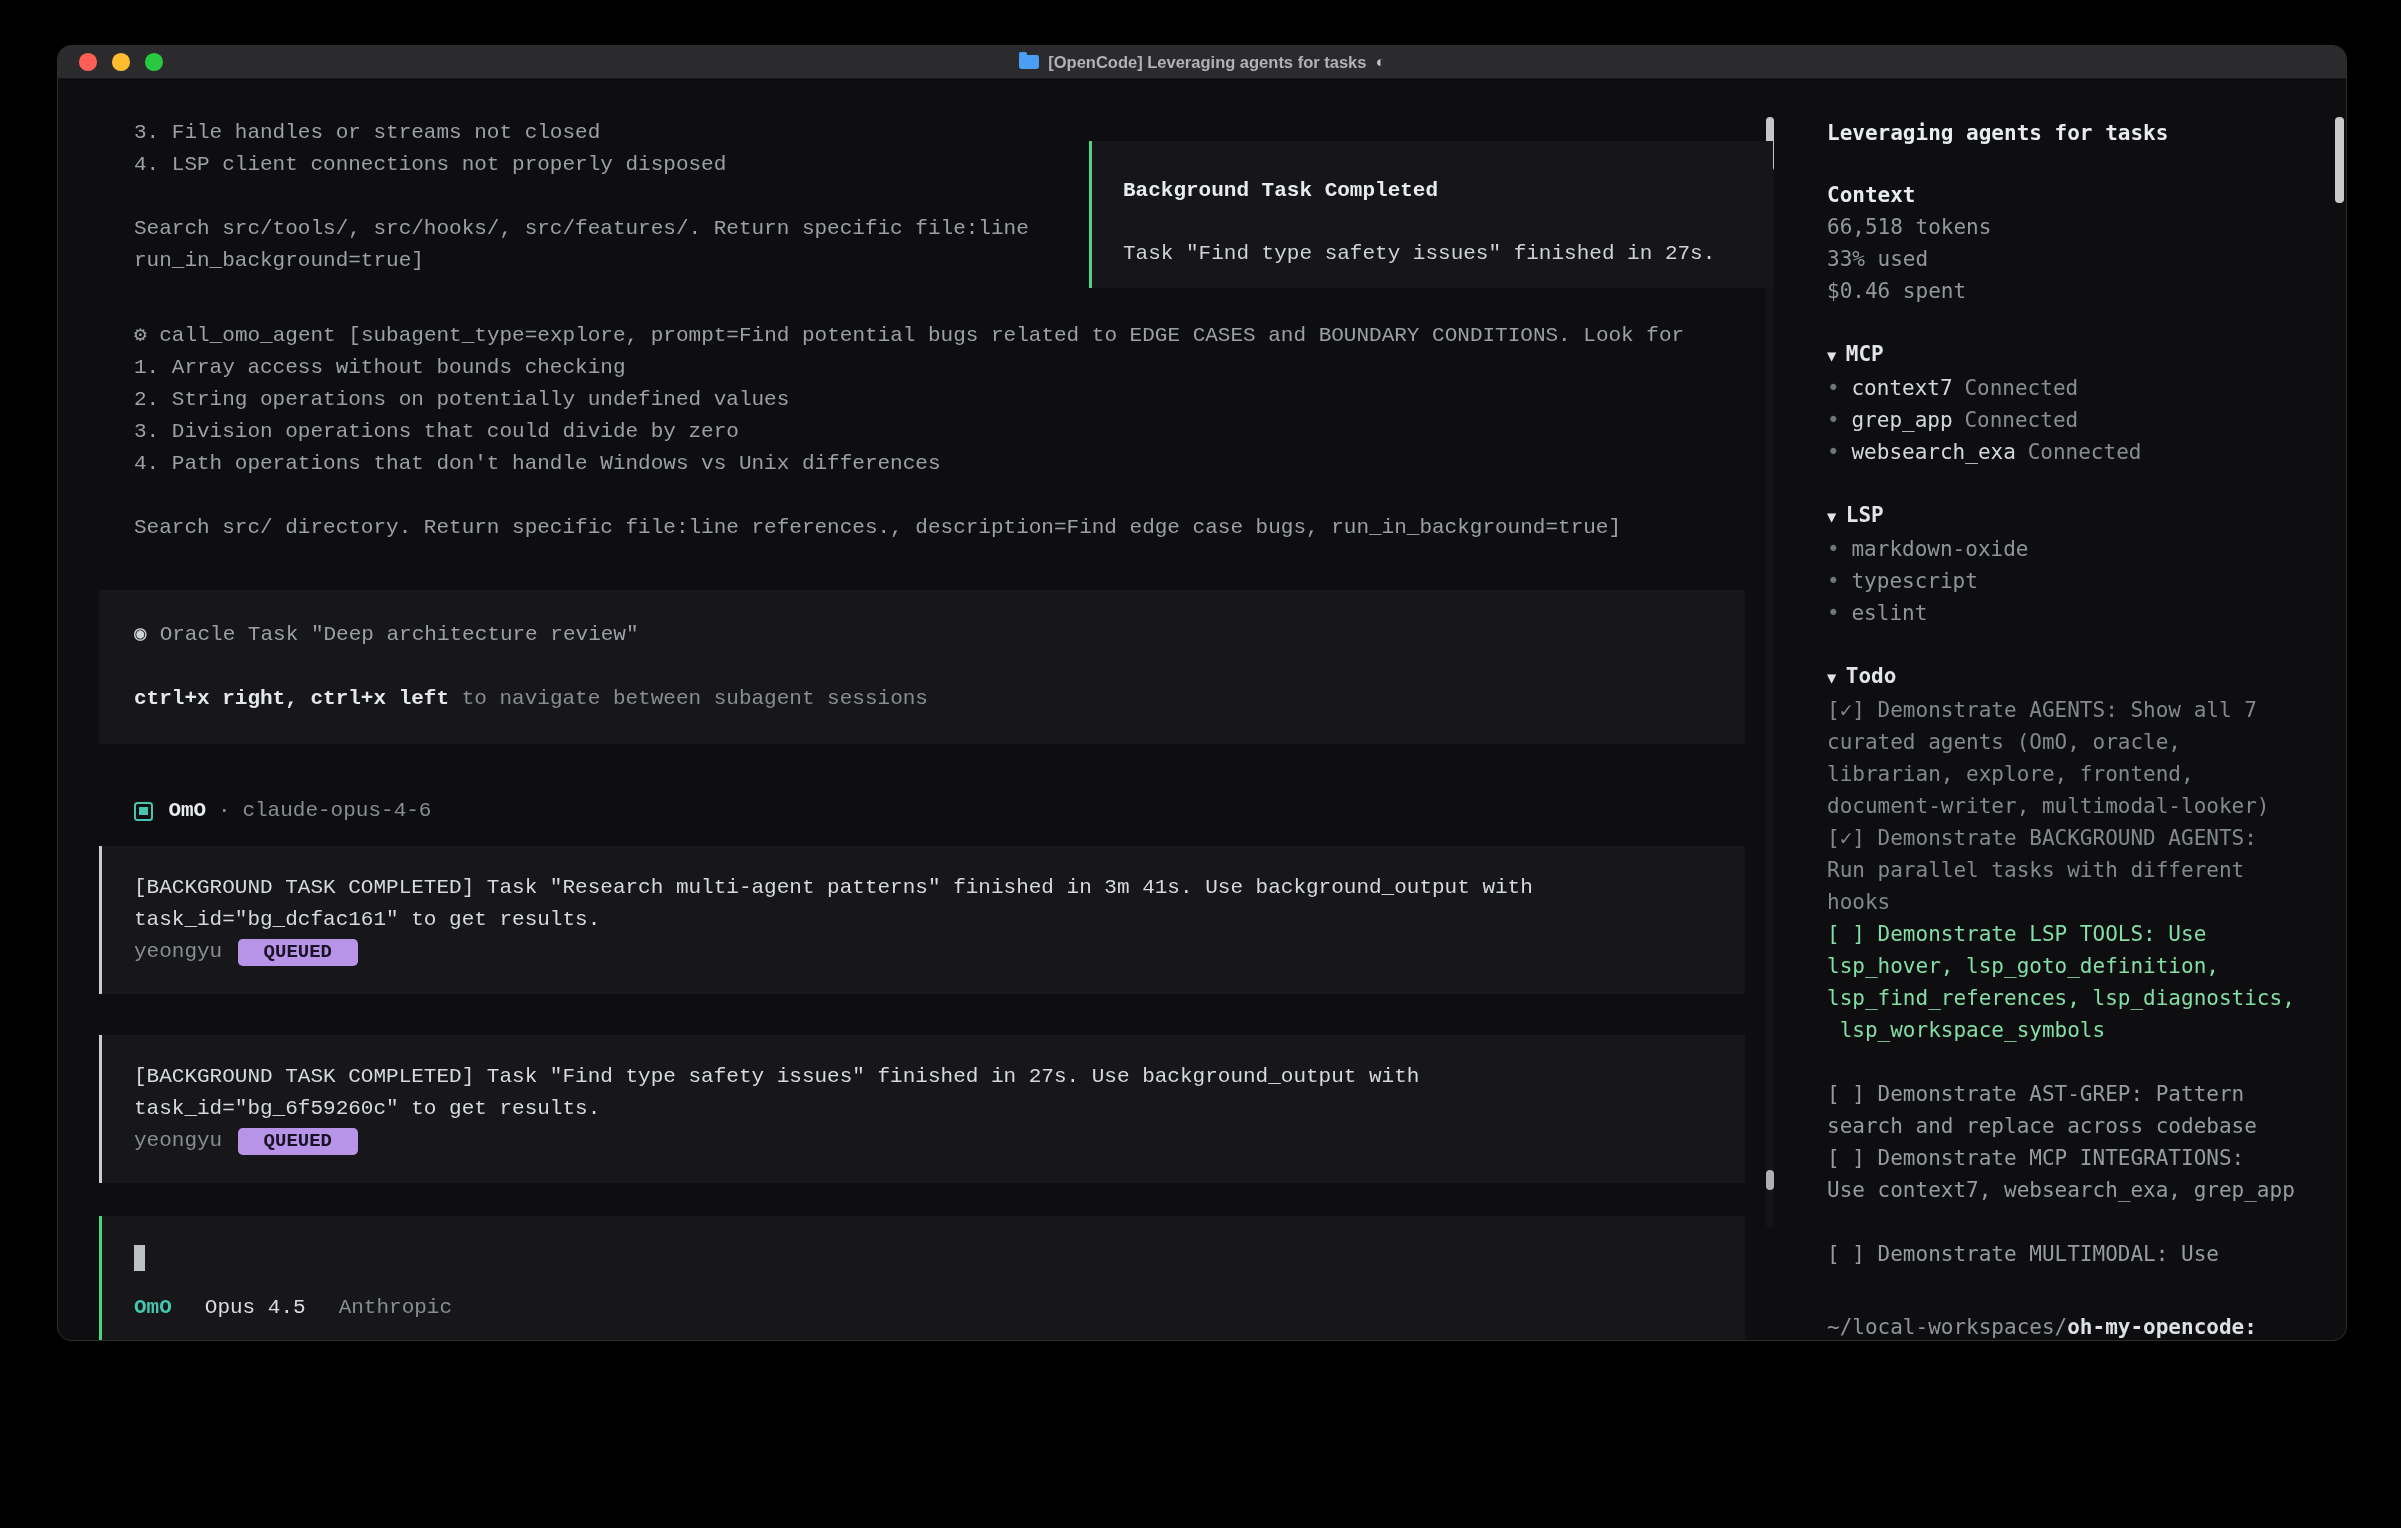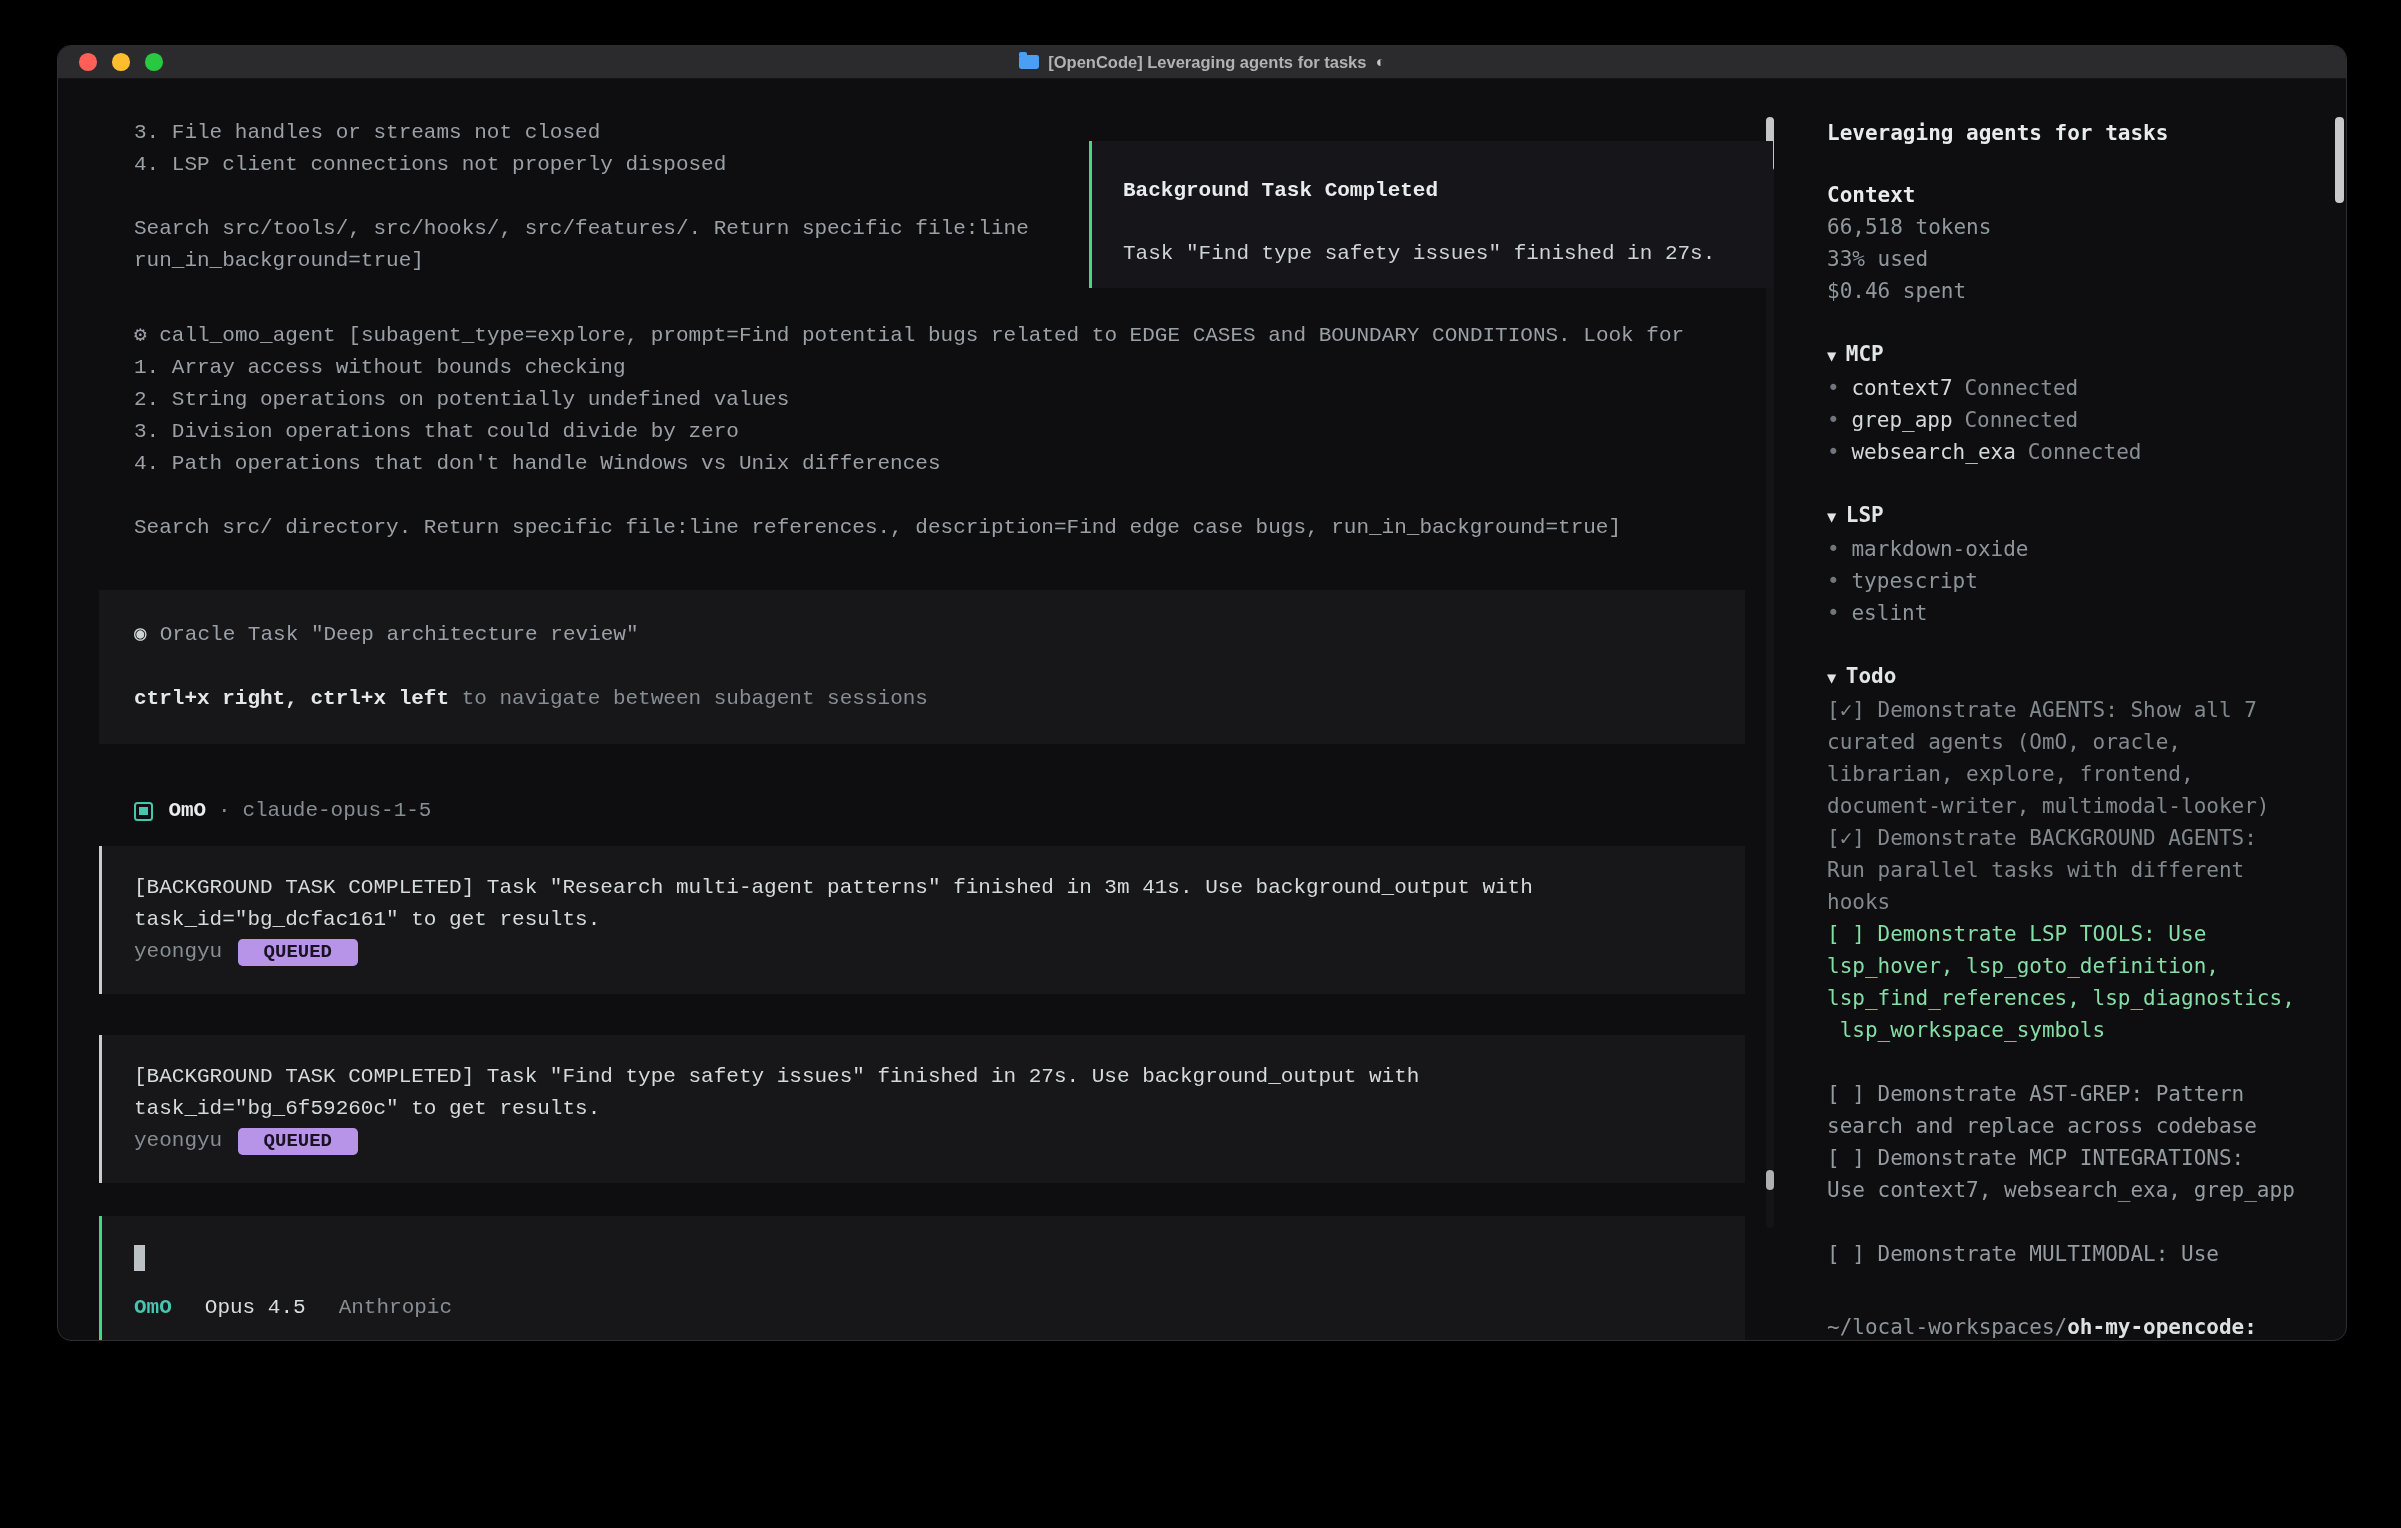--- a/index.html
+++ b/index.html
@@ -153,21 +153,21 @@
         <div class="line"></div>
         <div class="line"><span class="key">ctrl+x right, ctrl+x left</span><span class="dim"> to navigate between subagent sessions</span></div>
       </div>
 
       <div class="agent-header">
         <span class="chk">
             <span class="chk-in"></span>
           </span>
         <span class="aname">OmO</span>
         <span class="adot dim">·</span>
-        <span class="dim">claude-opus-1-5</span>
+        <span class="dim">claude-opus-4-6</span>
       </div>
 
       <div class="box msg">
         <div class="line bright">[BACKGROUND TASK COMPLETED] Task "Research multi-agent patterns" finished in 3m 41s. Use background_output with</div>
         <div class="line bright">task_id="bg_dcfac161" to get results.</div>
         <div class="meta">
           <span class="dim">yeongyu</span>
           <span class="badge">QUEUED</span>
         </div>
       </div>

